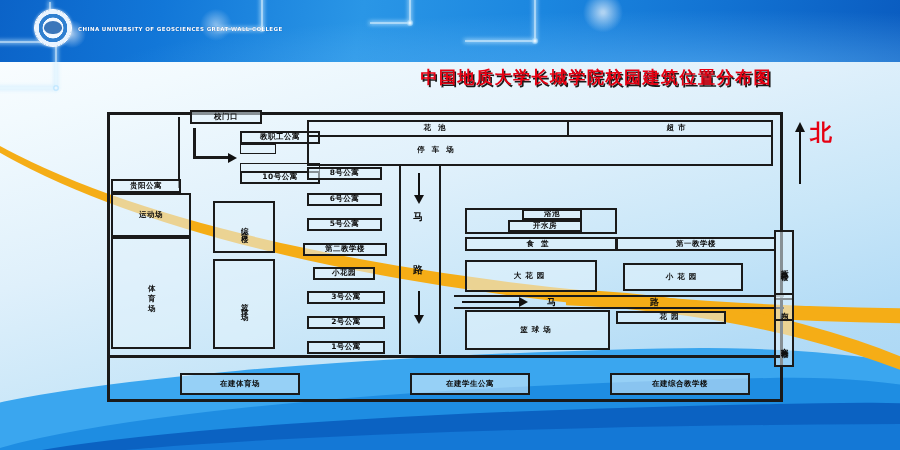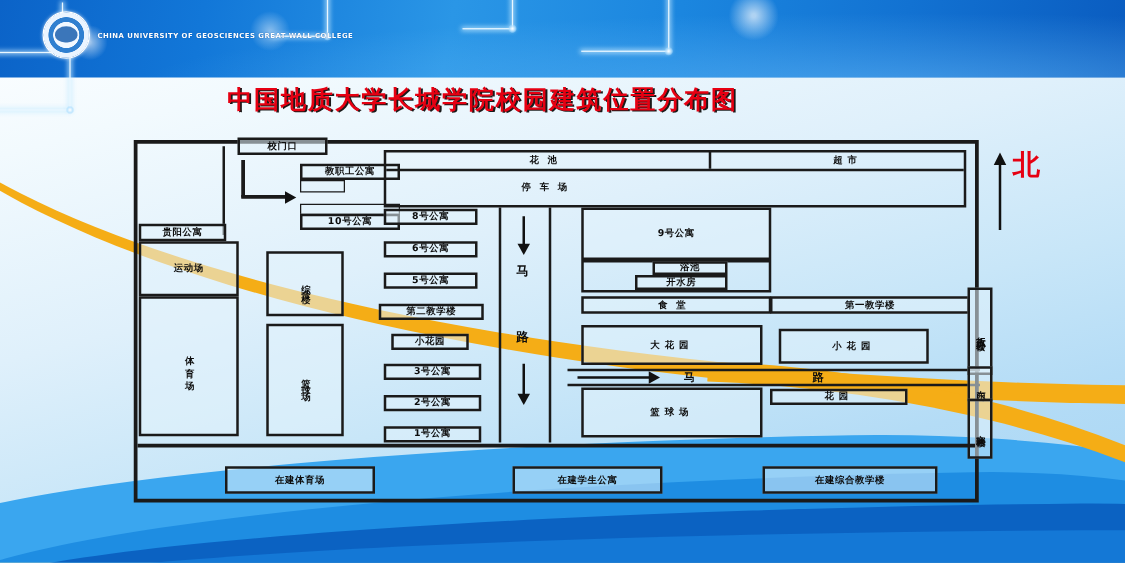--- a/index.html
+++ b/index.html
@@ -51,22 +51,22 @@
     border:1.5px solid #ffffff;box-shadow:0 0 3px rgba(255,255,255,.7);position:relative;}
   .logo-mark:after{content:"";position:absolute;left:9px;top:11px;width:18px;height:13px;border-radius:50% 50% 45% 45%;
     background:#1b5fae;opacity:.85;}
   .logo-cn{font-size:19px;font-weight:bold;color:#ffffff;letter-spacing:1px;
     text-shadow:1px 1px 0 #0a4d9e,-1px 0 0 #0a4d9e,0 1px 0 #0a4d9e;white-space:nowrap;
     font-family:"DejaVu Sans",sans-serif;}
   .logo-en{font-size:5.5px;font-weight:bold;color:#ffffff;letter-spacing:.4px;white-space:nowrap;
     margin-top:2px;text-shadow:0 0 1px #0a4d9e;}
   .logo-text{display:flex;flex-direction:column;justify-content:center;}
 
-  .title{position:absolute;left:0;top:66px;width:772px;text-align:center;
-    font-size:20px;font-weight:bold;color:#e60012;letter-spacing:1.5px;
+  .title{position:absolute;left:0;top:66px;width:772px;text-align:right;
+    font-size:17px;font-weight:bold;color:#e60012;letter-spacing:1.5px;
     text-shadow:1.5px 1.5px 0 #1a1a1a;white-space:nowrap;
     font-family:"DejaVu Sans",sans-serif;}
 
   
   #map{position:absolute;left:107px;top:112px;width:676px;height:290px;
     border:3px solid #1a1a1a;box-sizing:border-box;}
   .bx{position:absolute;box-sizing:border-box;border:1.5px solid #1a1a1a;
     background:rgba(226,243,252,.55);
     display:flex;align-items:center;justify-content:center;
     font-size:7.5px;font-weight:bold;color:#0d0d0d;line-height:1.15;
@@ -196,27 +196,26 @@
 
     <div class="line" style="left:289px;top:51px;width:2px;height:188px;"></div>
     <div class="line" style="left:329px;top:51px;width:2px;height:188px;"></div>
     <div class="ar-shaft" style="left:308px;top:58px;width:2px;height:25px;"></div>
     <div class="ar-head-d" style="left:304px;top:80px;"></div>
     <div class="roadlabel" style="left:303px;top:95px;">马</div>
     <div class="roadlabel" style="left:303px;top:148px;">路</div>
     <div class="ar-shaft" style="left:308px;top:176px;width:2px;height:28px;"></div>
     <div class="ar-head-d" style="left:304px;top:200px;"></div>
 
-    <div class="bx thick" style="left:355px;top:51px;width:152px;height:42px;">9号公寓</div>
     <div class="bx thick" style="left:355px;top:93px;width:152px;height:26px;background:transparent;"></div>
     <div class="bx thick" style="left:412px;top:94px;width:60px;height:11px;">浴池</div>
     <div class="bx thick" style="left:398px;top:105px;width:74px;height:12px;">开水房</div>
     <div class="bx thick sp2" style="left:355px;top:122px;width:152px;height:14px;">食堂</div>
 
-    <div class="bx thick sp" style="left:355px;top:145px;width:145px;height:32px;">大花园</div>
+    <div class="bx thick sp" style="left:355px;top:145px;width:132px;height:32px;">大花园</div>
     <div class="bx thick sp" style="left:355px;top:195px;width:145px;height:40px;">篮球场</div>
 
     <div class="line" style="left:344px;top:180px;width:330px;height:2px;"></div>
     <div class="line" style="left:344px;top:192px;width:330px;height:2px;"></div>
     <div class="ar-shaft" style="left:352px;top:186px;width:60px;height:2px;"></div>
     <div class="ar-head-r" style="left:409px;top:182px;"></div>
     <div class="roadlabel" style="left:437px;top:181px;font-size:9px;">马</div>
     <div class="roadlabel" style="left:540px;top:181px;font-size:9px;">路</div>
 
     <div class="bx thick" style="left:506px;top:122px;width:160px;height:14px;">第一教学楼</div>

